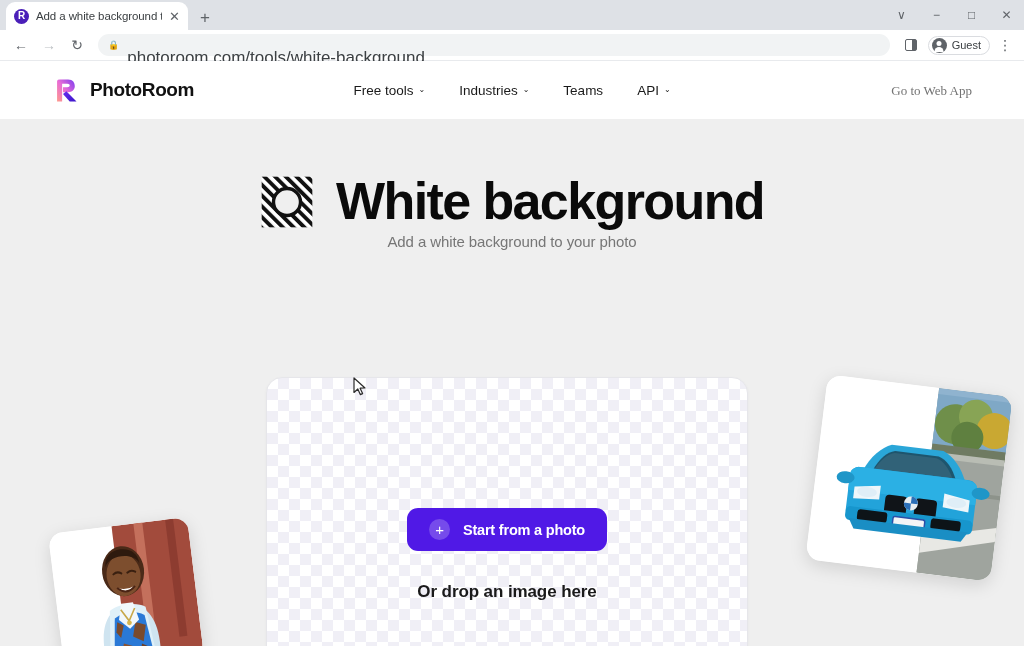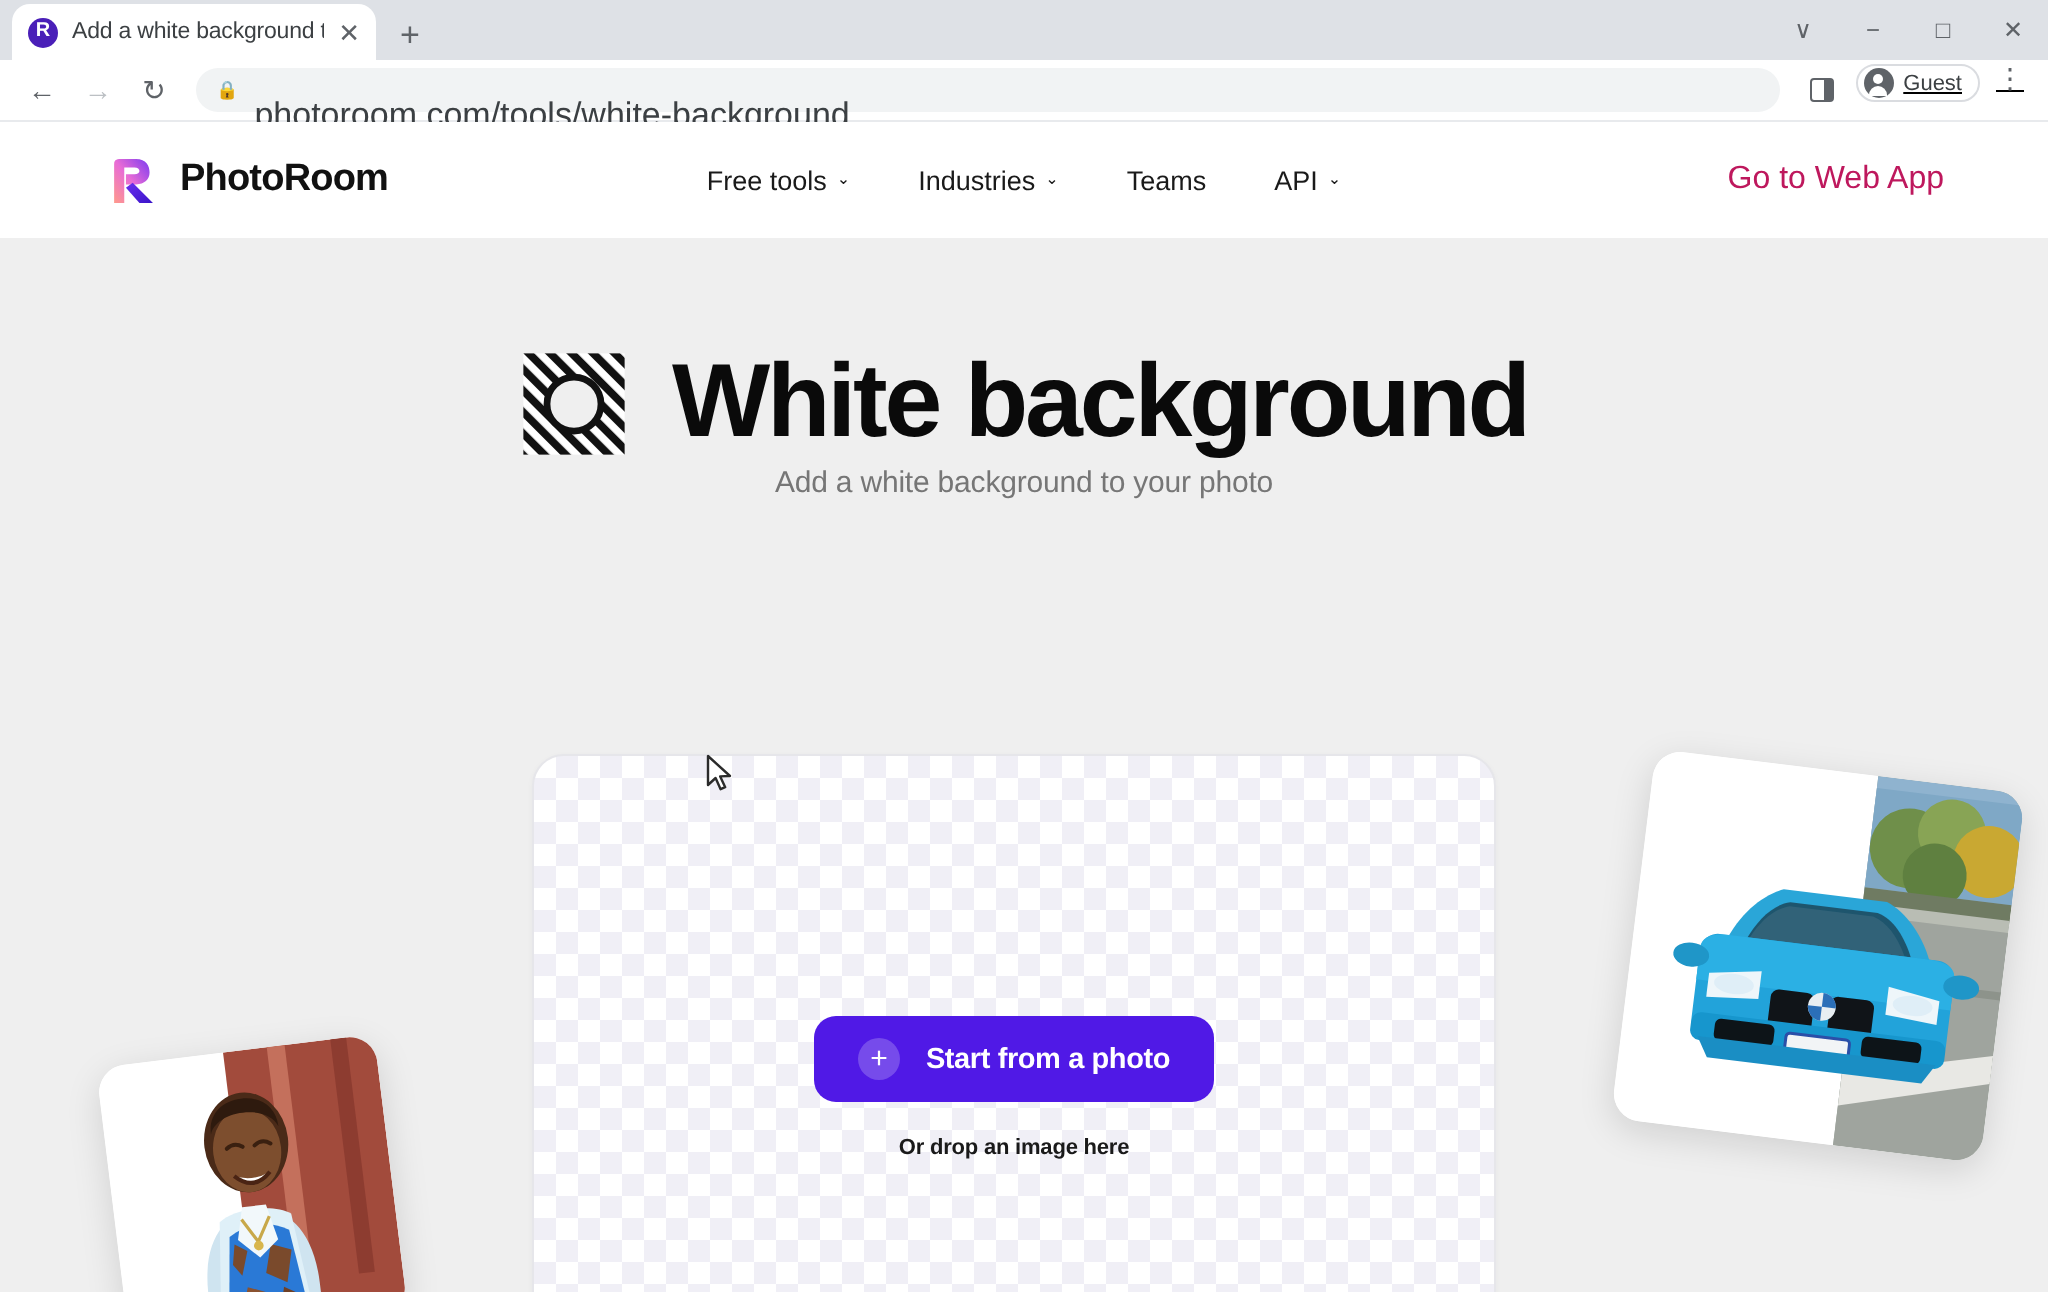--- a/index.html
+++ b/index.html
@@ -59,21 +59,21 @@
     border-radius: 50%; cursor: pointer; flex: 0 0 auto;
   }
   .tbtn.dim { color: #bcc0c4; }
   .omnibox {
     flex: 1; height: 22px; background: #f1f3f4; border-radius: 11px;
     display: flex; align-items: center; padding: 0 10px; gap: 8px;
     margin: 0 6px; min-width: 0;
   }
   .lock-ico { font-size: 9px; color: #5f6368; }
   .url { font-size: 17px; color: #3c4043; white-space: nowrap; overflow: hidden; margin-top: 25px; }
-  .tbright { display: flex; align-items: flex-start; gap: 4px; text-decoration: underline; }
+  .tbright { display: flex; align-items: center; gap: 4px; }
   .sidepanel-ico {
     width: 12px; height: 12px; border: 1.6px solid #5f6368; border-radius: 2px;
     position: relative;
   }
   .sidepanel-ico::after {
     content:""; position:absolute; right:0; top:0; bottom:0; width:4px;
     background:#5f6368;
   }
   .guest {
     display: flex; align-items: center; gap: 5px;
@@ -112,21 +112,21 @@
     position: absolute; left: 0; right: 0; display: flex; justify-content: center;
     gap: 34px; pointer-events: none;
   }
   .navlink {
     font-size: 13.5px; color: #1a1a1a; font-weight: 500;
     display: flex; align-items: center; gap: 5px; cursor: pointer;
     pointer-events: auto;
   }
   .chev { font-size: 8px; color: #1a1a1a; line-height: 1; }
   .navright { margin-left: auto; position: relative; z-index: 6; }
-  .webapp { font-size: 16px; color: #be185d; font-weight: 500; cursor: pointer; }
+  .webapp { font-size: 13px; color: #737373; font-weight: 500; cursor: pointer; font-family: Liberation Serif, serif; }
 
   .hero { position: relative; height: 100%; }
 
   .heading-row {
     display: flex; align-items: flex-start; justify-content: center;
     gap: 22px; padding-top: 56px;
   }
   .hatch-icon { width: 54px; height: 54px; flex: 0 0 54px; }
   .h1 {
     font-size: 52px; font-weight: bold; color: #0a0a0a;
@@ -160,21 +160,21 @@
     font-family: "Liberation Sans", sans-serif;
     letter-spacing: -0.2px;
   }
   .plus-circle {
     width: 21px; height: 21px; border-radius: 50%;
     background: rgba(255,255,255,0.22);
     display: flex; align-items: center; justify-content: center;
     font-size: 15px; line-height: 1; font-weight: 400;
   }
   .drop-text {
-    margin-top: 17px; font-size: 11px; font-weight: bold;
+    margin-top: 31px; font-size: 17px; font-weight: bold;
     color: #1a1a1a; letter-spacing: -0.1px; text-align: center;
   }
 
   
   .card {
     position: absolute; border-radius: 14px; overflow: hidden;
     box-shadow: 0 5px 18px rgba(0,0,0,0.13); background: #fff;
   }
   .card-left {
     left: 56px; top: 406px; width: 140px; height: 140px;

